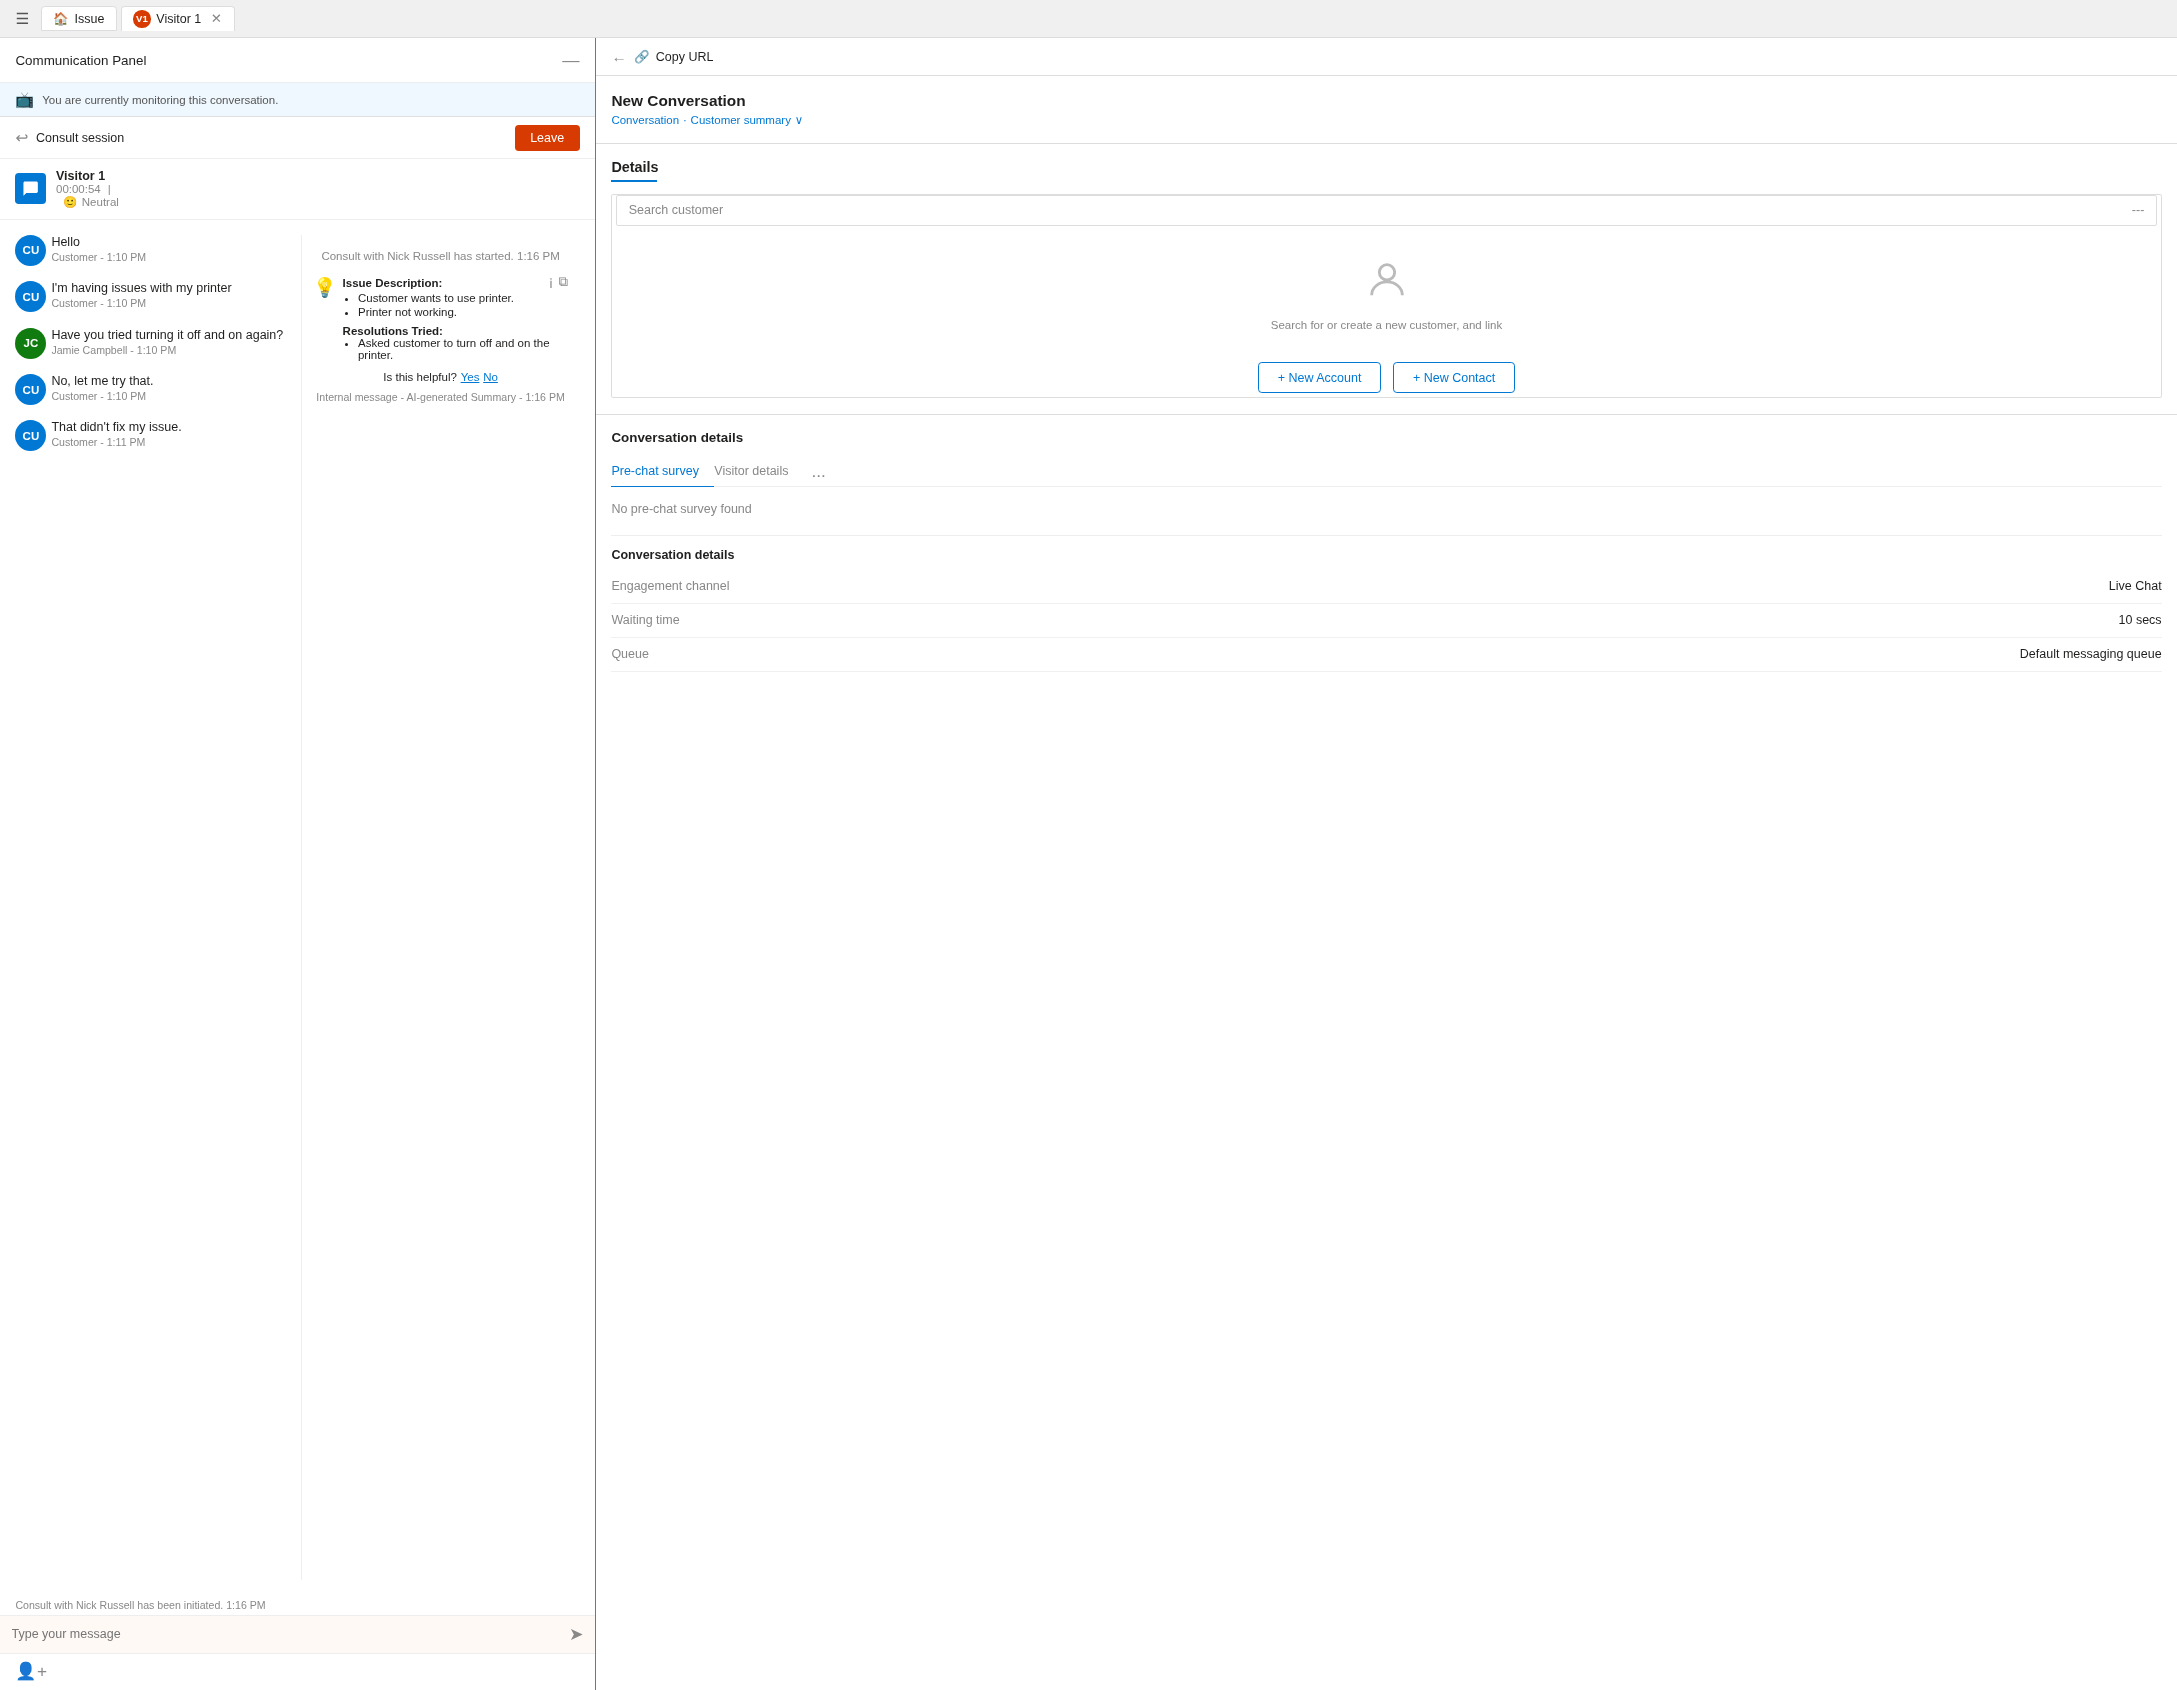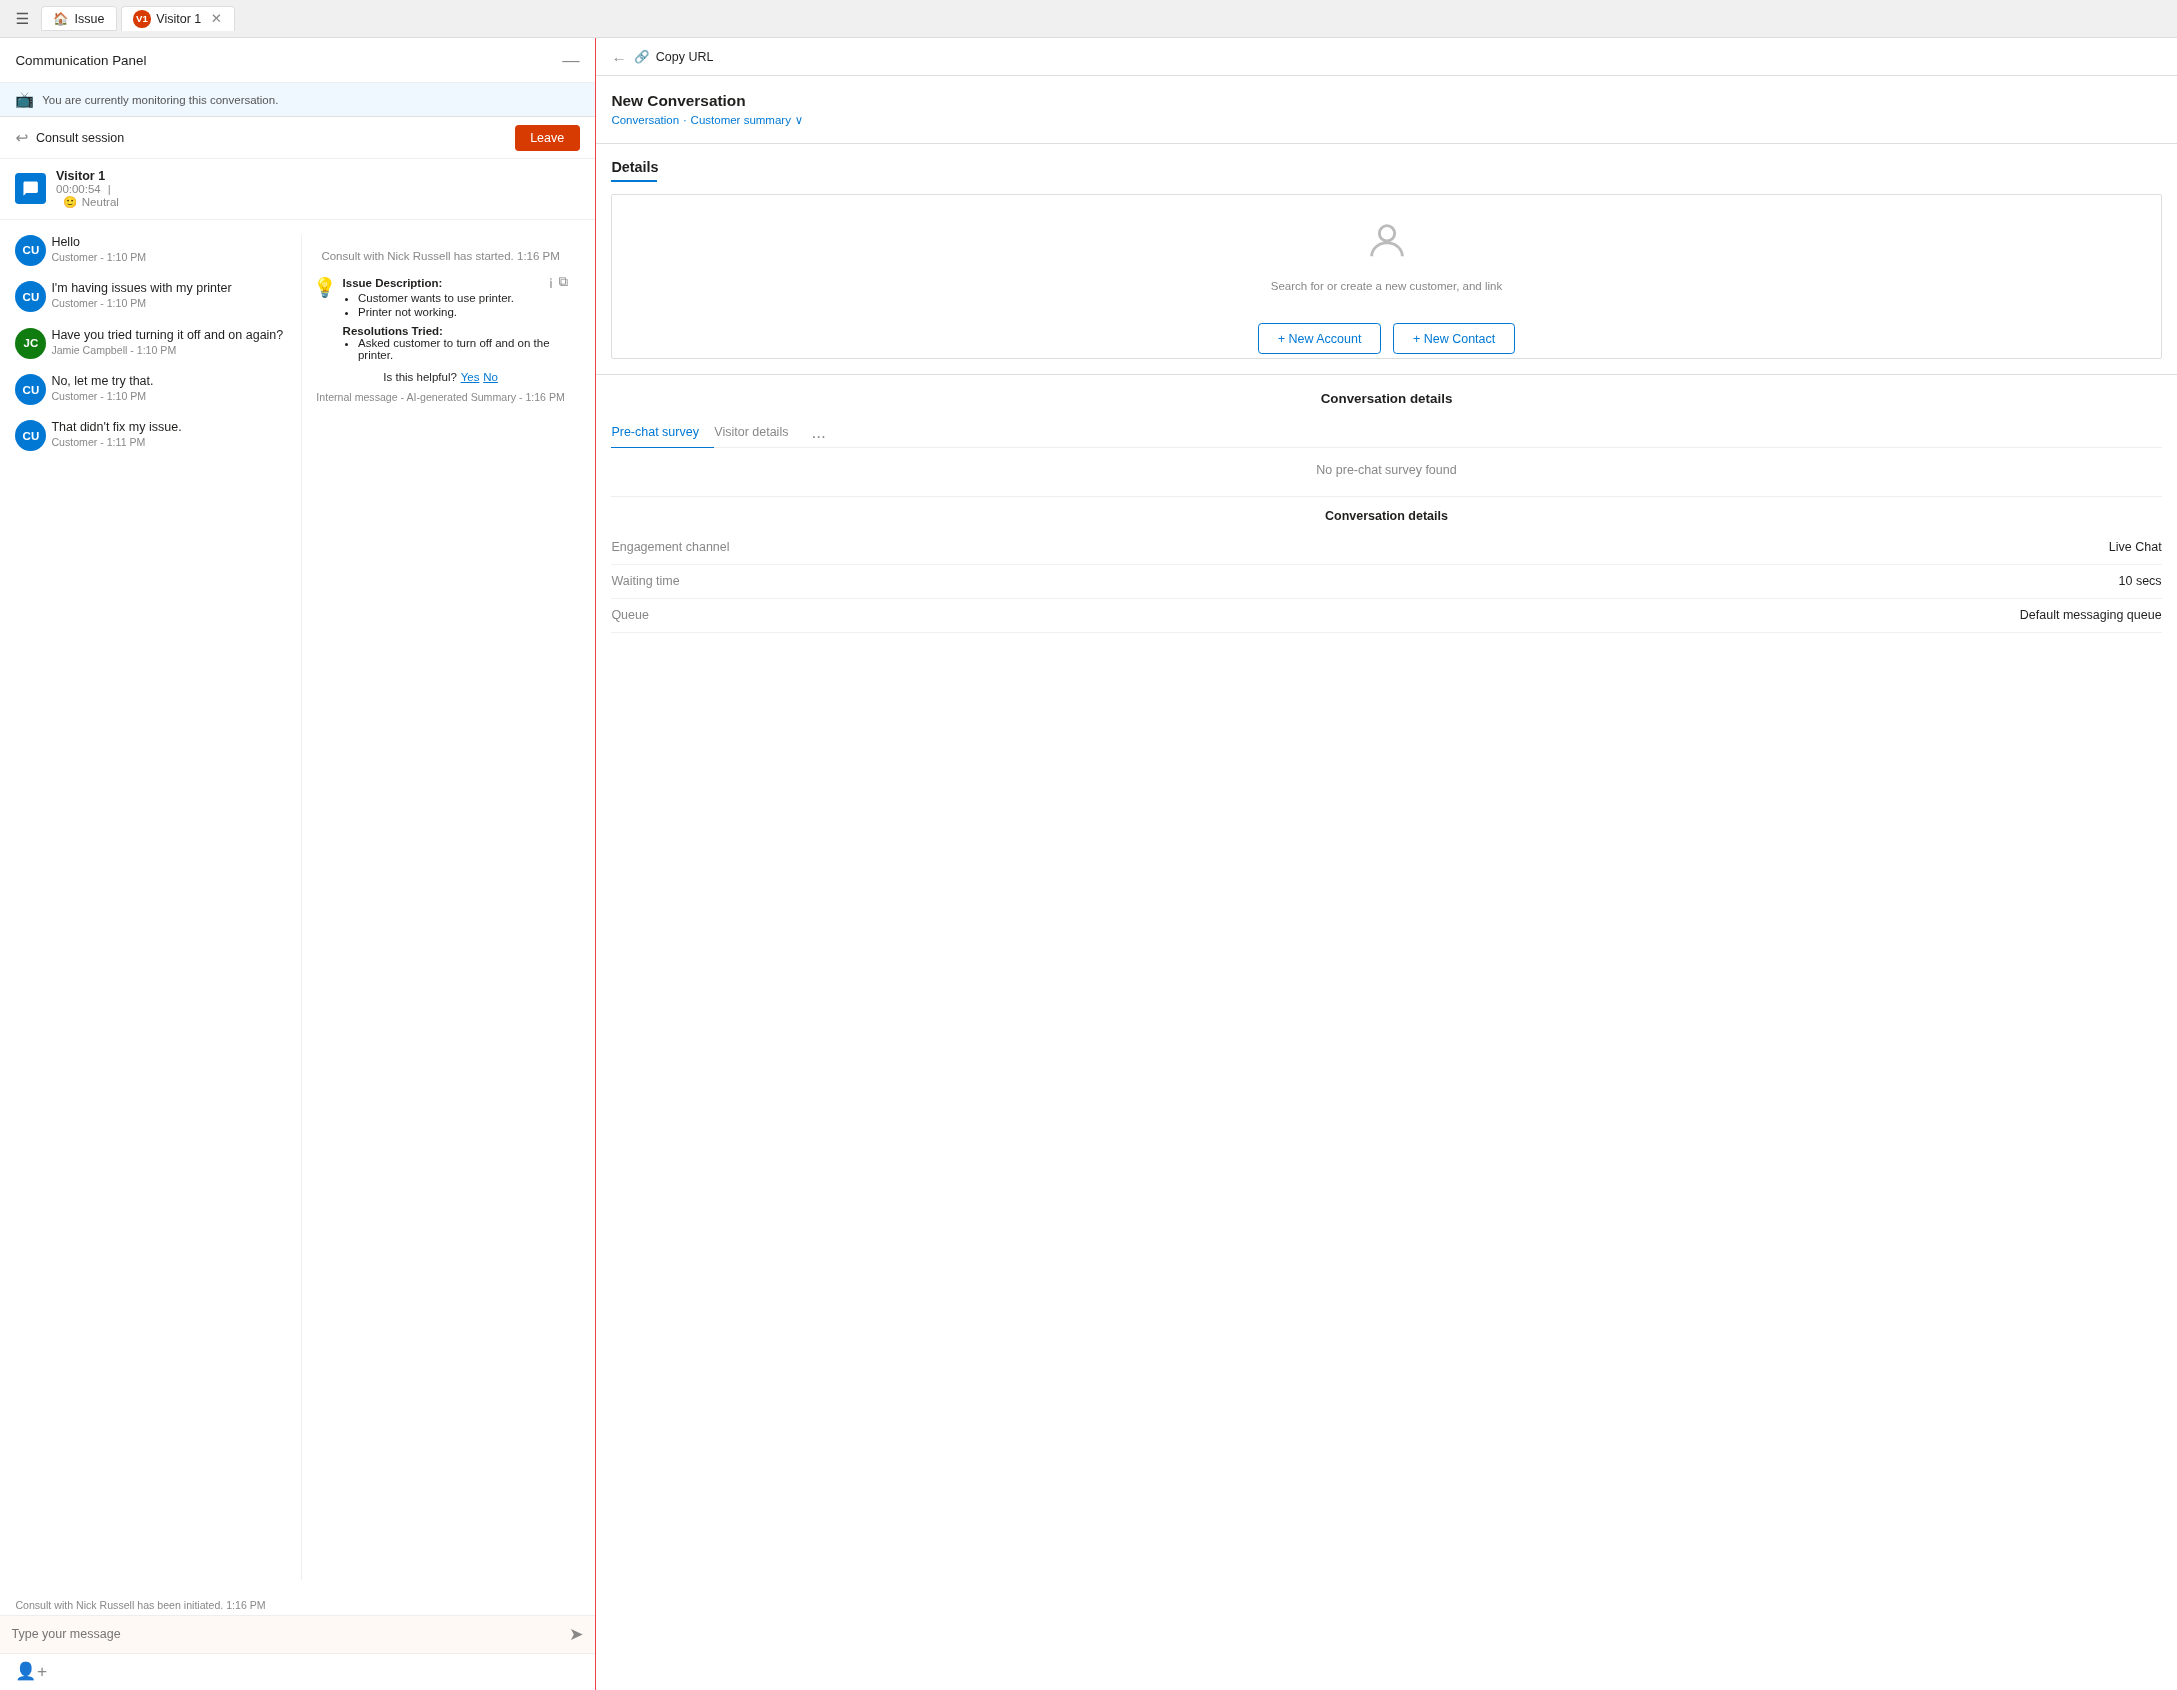--- a/index.html
+++ b/index.html
@@ -102,21 +102,21 @@
     
     .empty-state { display: flex; flex-direction: column; align-items: center; justify-content: center; padding: 23px; gap: 7.7px; }
     .empty-state-icon { color: #bbb; font-size: 38px; }
     .empty-state-text { color: #888; font-size: 11.5px; }
 
     
     .action-buttons { display: flex; gap: 11.5px; justify-content: center; padding: 7.7px 0 3.8px; }
     .action-btn { padding: 7.7px 19px; border: 1px solid #0078d4; background: #fff; color: #0078d4; border-radius: 3.8px; cursor: pointer; font-size: 12.5px; }
 
     
-    .conv-details-section { padding: 15.4px; background: #fff; flex: 1; overflow-y: auto; text-align: center; }
+    .conv-details-section { padding: 15.4px; background: #fff; flex: 1; overflow-y: auto; }
     .conv-details-title { font-size: 13.4px; font-weight: 600; margin-bottom: 11.5px; }
     .tabs-row { display: flex; align-items: center; gap: 0; border-bottom: 1px solid #eee; margin-bottom: 15.4px; }
     .tab-item { padding: 7.7px 15.4px 7.7px 0; font-size: 12.5px; cursor: pointer; color: #888; }
     .tab-item.active { color: #0078d4; border-bottom: 1.9px solid #0078d4; margin-bottom: -1px; font-weight: 500; }
     .tab-more { color: #888; font-size: 17.3px; cursor: pointer; margin-left: 7.7px; }
     .no-survey { color: #888; font-size: 12.5px; margin-bottom: 19px; }
 
     .detail-section-title { font-weight: 600; font-size: 12.5px; margin: 11.5px 0 7.7px; }
     .detail-row { display: flex; justify-content: space-between; padding: 9.6px 0; border-bottom: 1px solid #f0f0f0; }
     .detail-label { color: #888; font-size: 12.5px; }
@@ -285,20 +285,24 @@
         <span>Customer summary</span>
         <span>∨</span>
       </div>
     </div>
 
     <div class="details-section">
       <div class="details-title">Details</div>
       <div class="details-underline"></div>
 
       <div style="border:1px solid #ddd;border-radius:1.9px;padding:0 3.8px;">
+        <div class="customer-search-box">
+          <span class="search-label">Search customer</span>
+          <span class="search-dashes">---</span>
+        </div>
 
         <div class="empty-state">
           <span class="empty-state-icon">
             <svg width="46" height="46" viewBox="0 0 24 24" fill="none" stroke="#bbb" stroke-width="1.5">
               <circle cx="12" cy="8" r="4"></circle>
               <path d="M4 20c0-4 3.6-7 8-7s8 3 8 7"></path>
             </svg>
           </span>
           <span class="empty-state-text">Search for or create a new customer, and link</span>
         </div>

